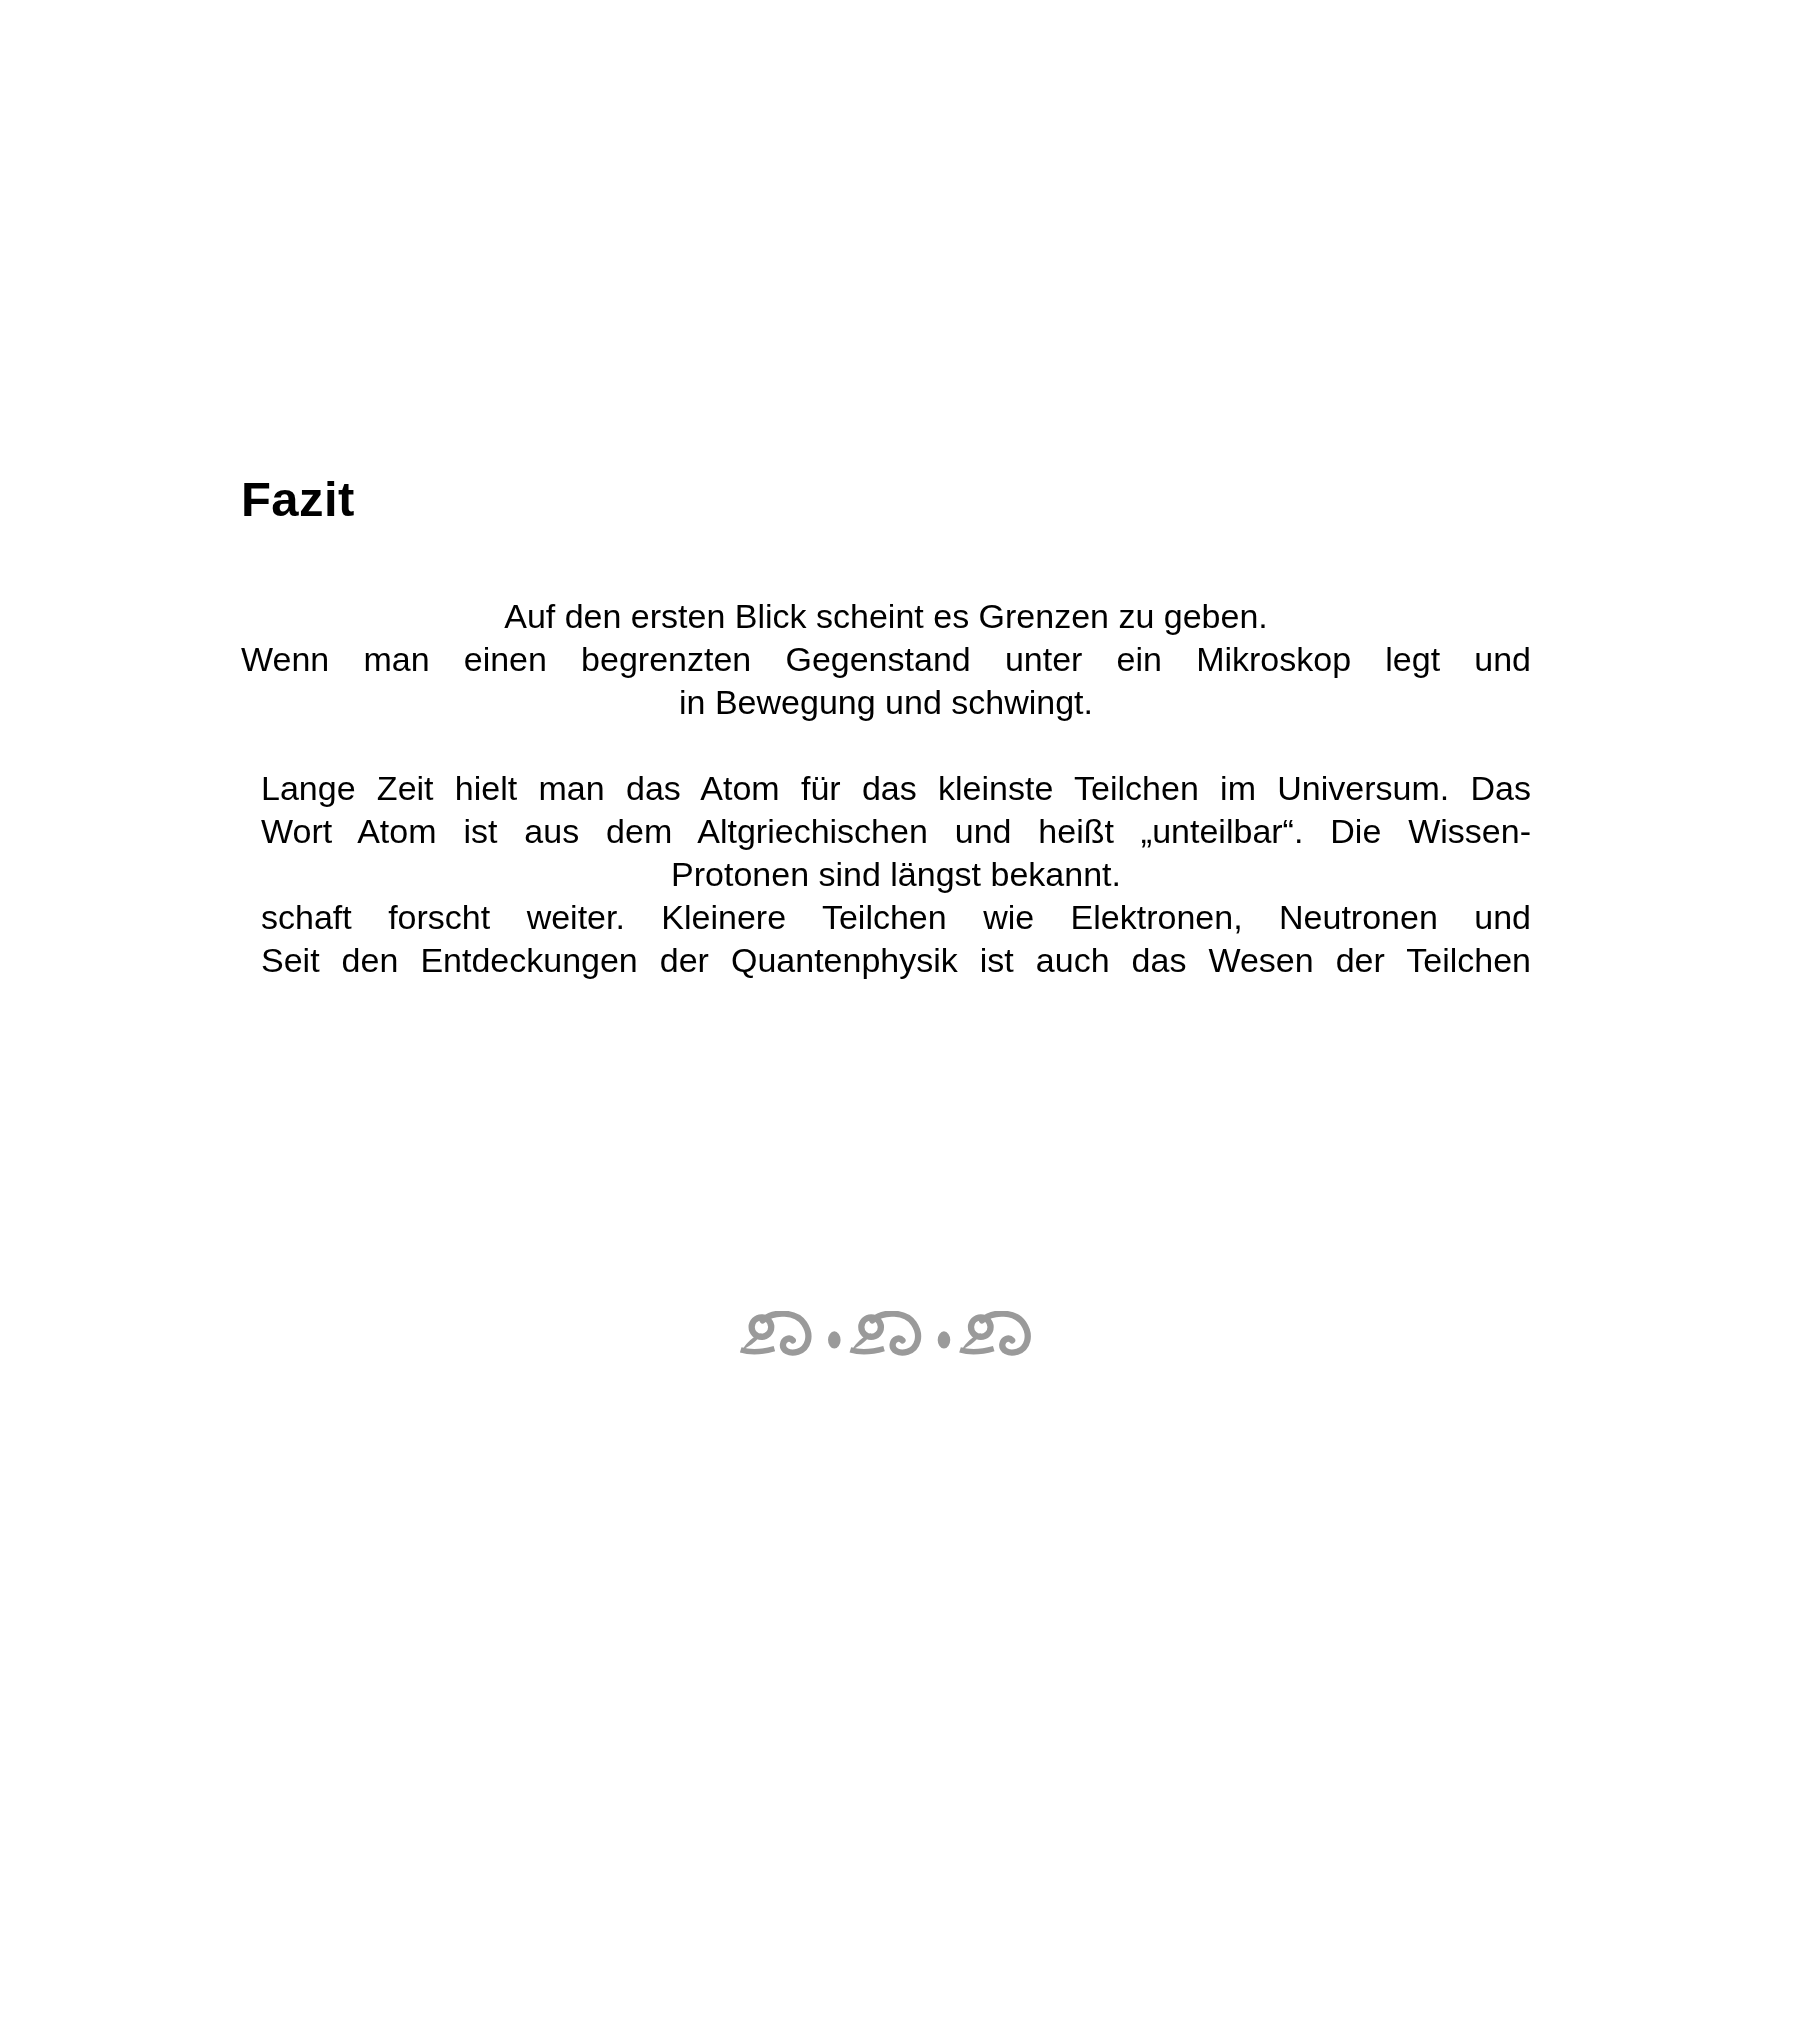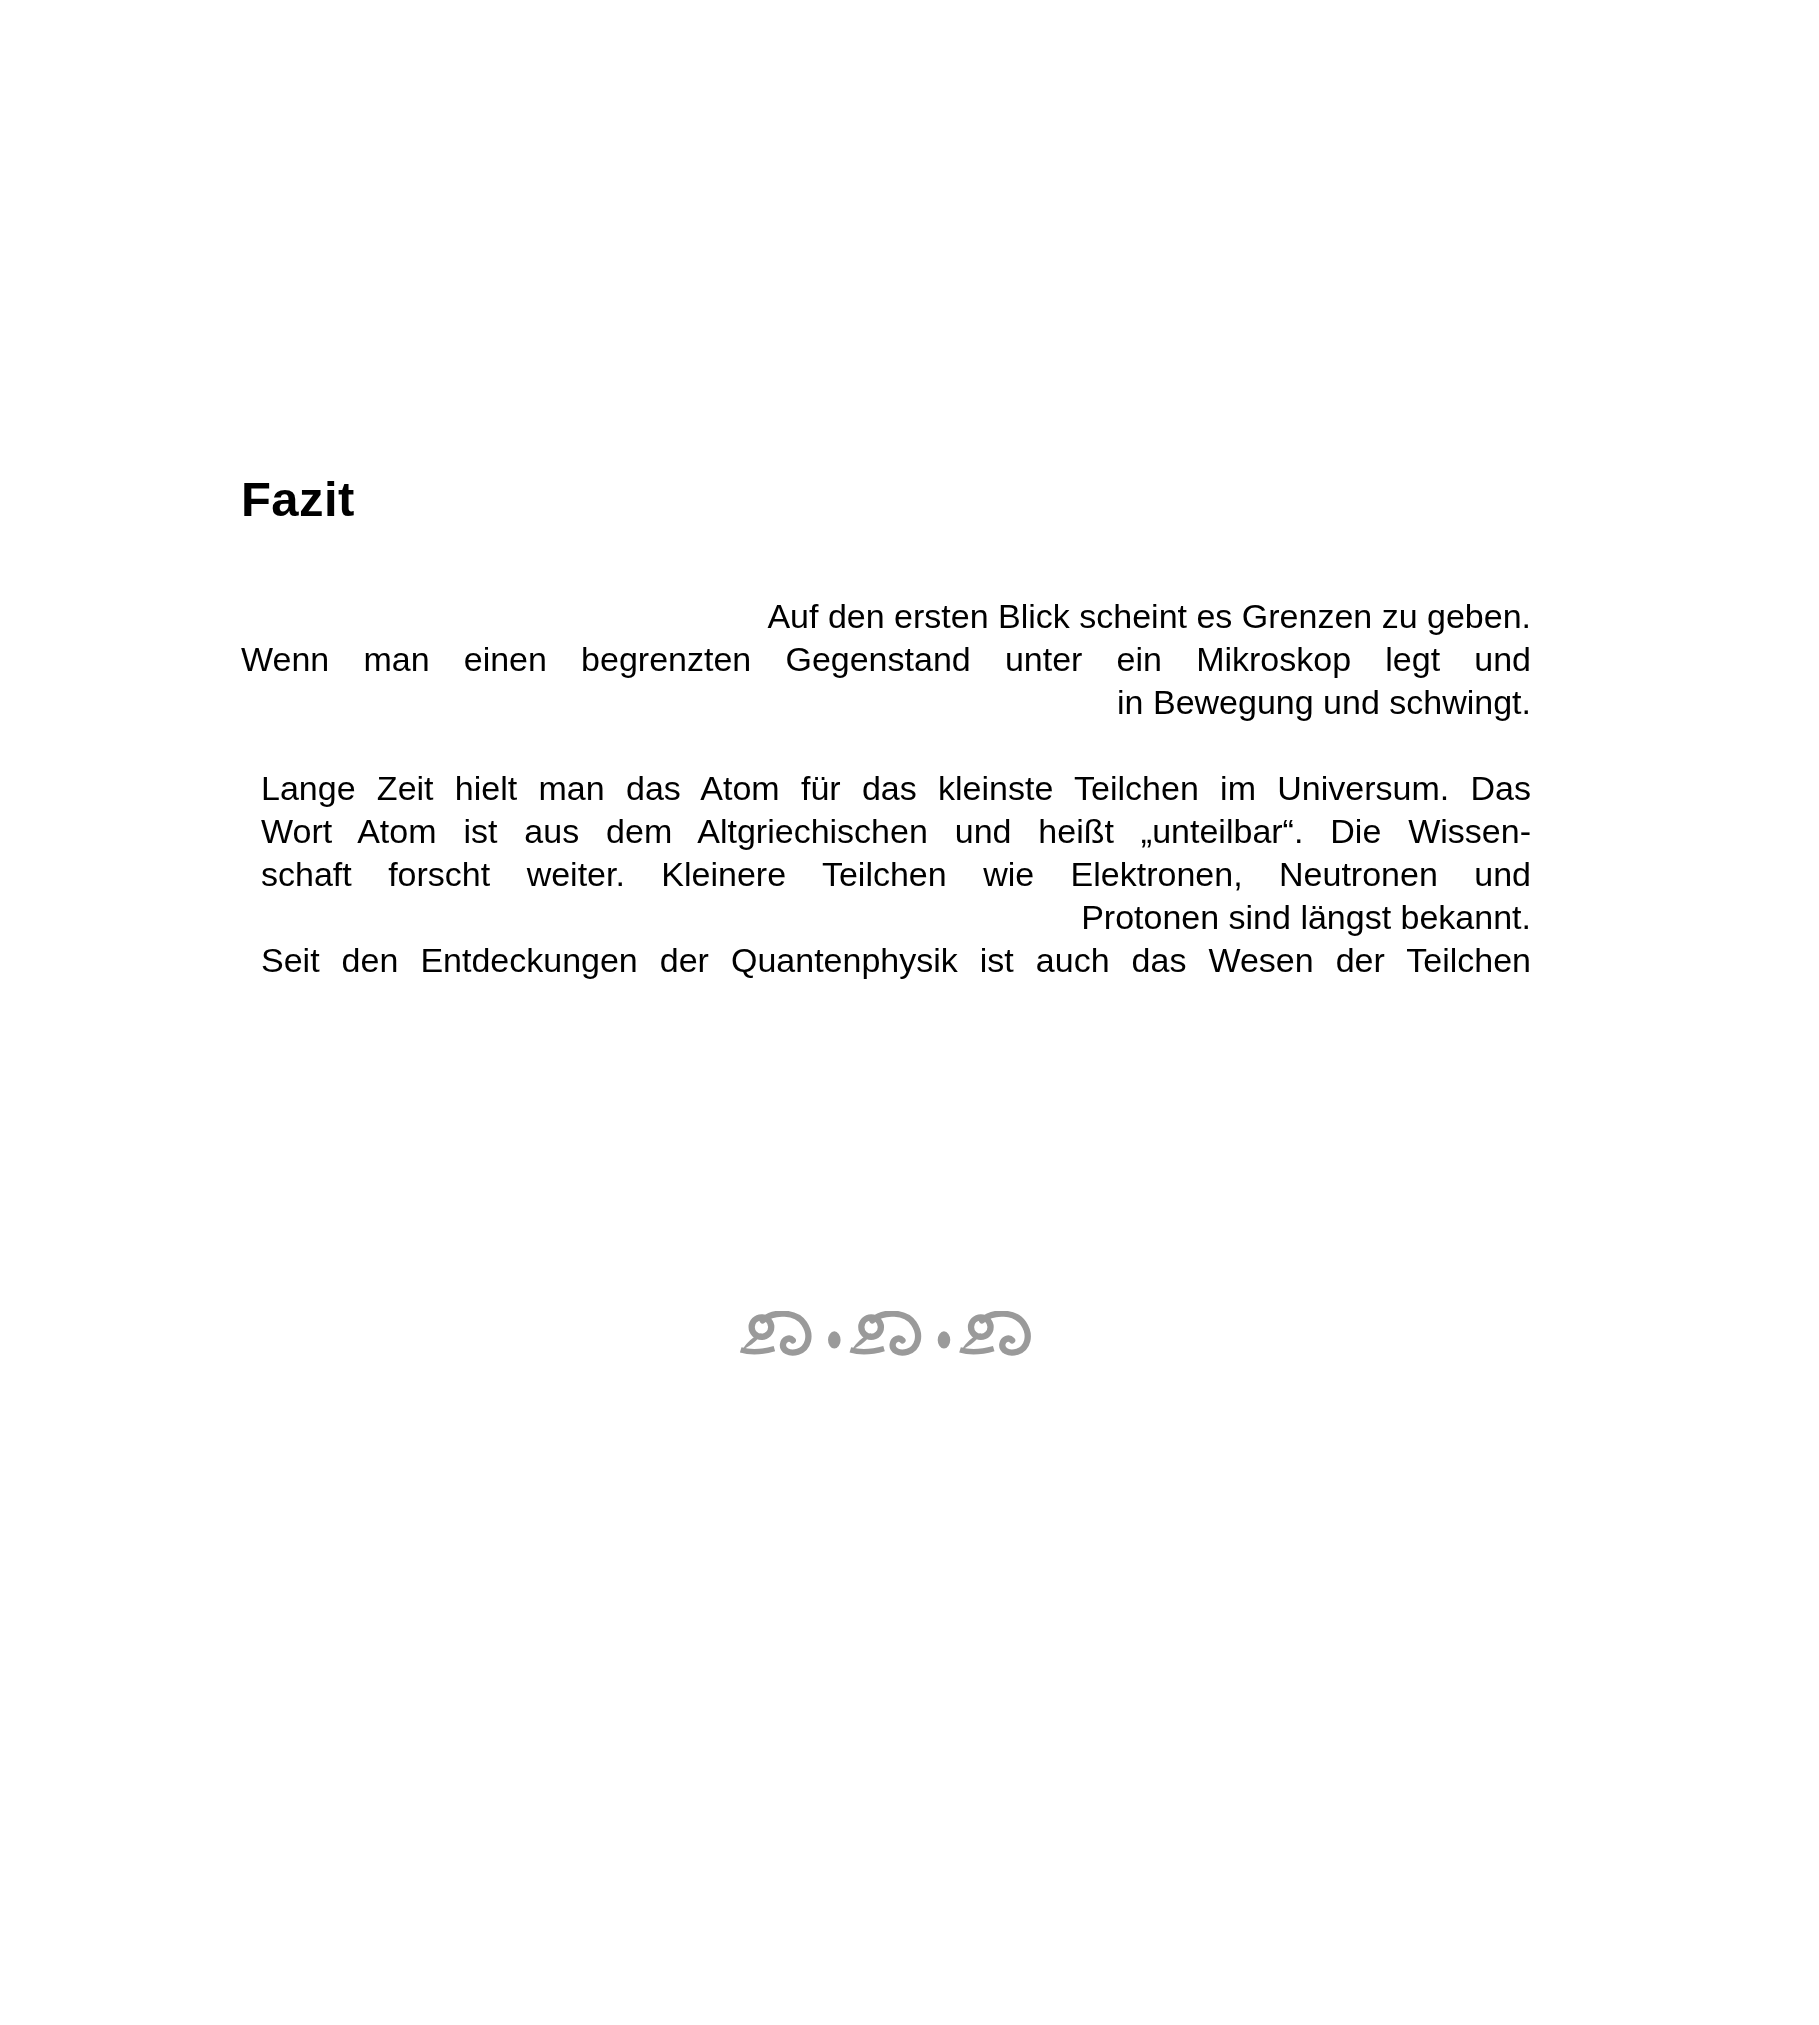--- a/index.html
+++ b/index.html
@@ -34,21 +34,21 @@
     width: 1290px;
     font-size: 34px;
     line-height: 43px;
     color: #000000;
   }
   .paragraph + .paragraph {
     margin-top: 43px;
     margin-left: 20px;
   }
   .line {
-    text-align: right;
+    text-align: center;
     white-space: pre-wrap;
   }
   .line.just {
     text-align: justify;
     text-align-last: justify;
     text-justify: inter-word;
   }
   .ornament-row {
     position: absolute;
     left: 241px;
@@ -72,22 +72,22 @@
 
   <div class="textblock">
       <div class="paragraph">
         <div class="line">Auf den ersten Blick scheint es Grenzen zu geben.</div>
         <div class="line just">Wenn man einen begrenzten Gegenstand unter ein Mikroskop legt und</div>
         <div class="line">in Bewegung und schwingt.</div>
       </div>
       <div class="paragraph">
         <div class="line just">Lange Zeit hielt man das Atom für das kleinste Teilchen im Universum. Das</div>
         <div class="line just">Wort Atom ist aus dem Altgriechischen und heißt „unteilbar“. Die Wissen-</div>
+        <div class="line">Protonen sind längst bekannt.</div>
         <div class="line just">schaft forscht weiter. Kleinere Teilchen wie Elektronen, Neutronen und</div>
-        <div class="line">Protonen sind längst bekannt.</div>
         <div class="line just">Seit den Entdeckungen der Quantenphysik ist auch das Wesen der Teilchen</div>
       </div>
     </div>
 
   <div class="ornament-row" style="color: rgb(154, 154, 154);">
     <svg viewBox="0 0 750 120" xmlns="http://www.w3.org/2000/svg" aria-hidden="true">
       <defs>
         <g id="swirl" stroke="currentColor" fill="none">
           <path d="M4 99 C30 107 62 104 90 96" stroke-width="14"></path>
           <circle cx="57" cy="41" r="25" stroke-width="16"></circle>

